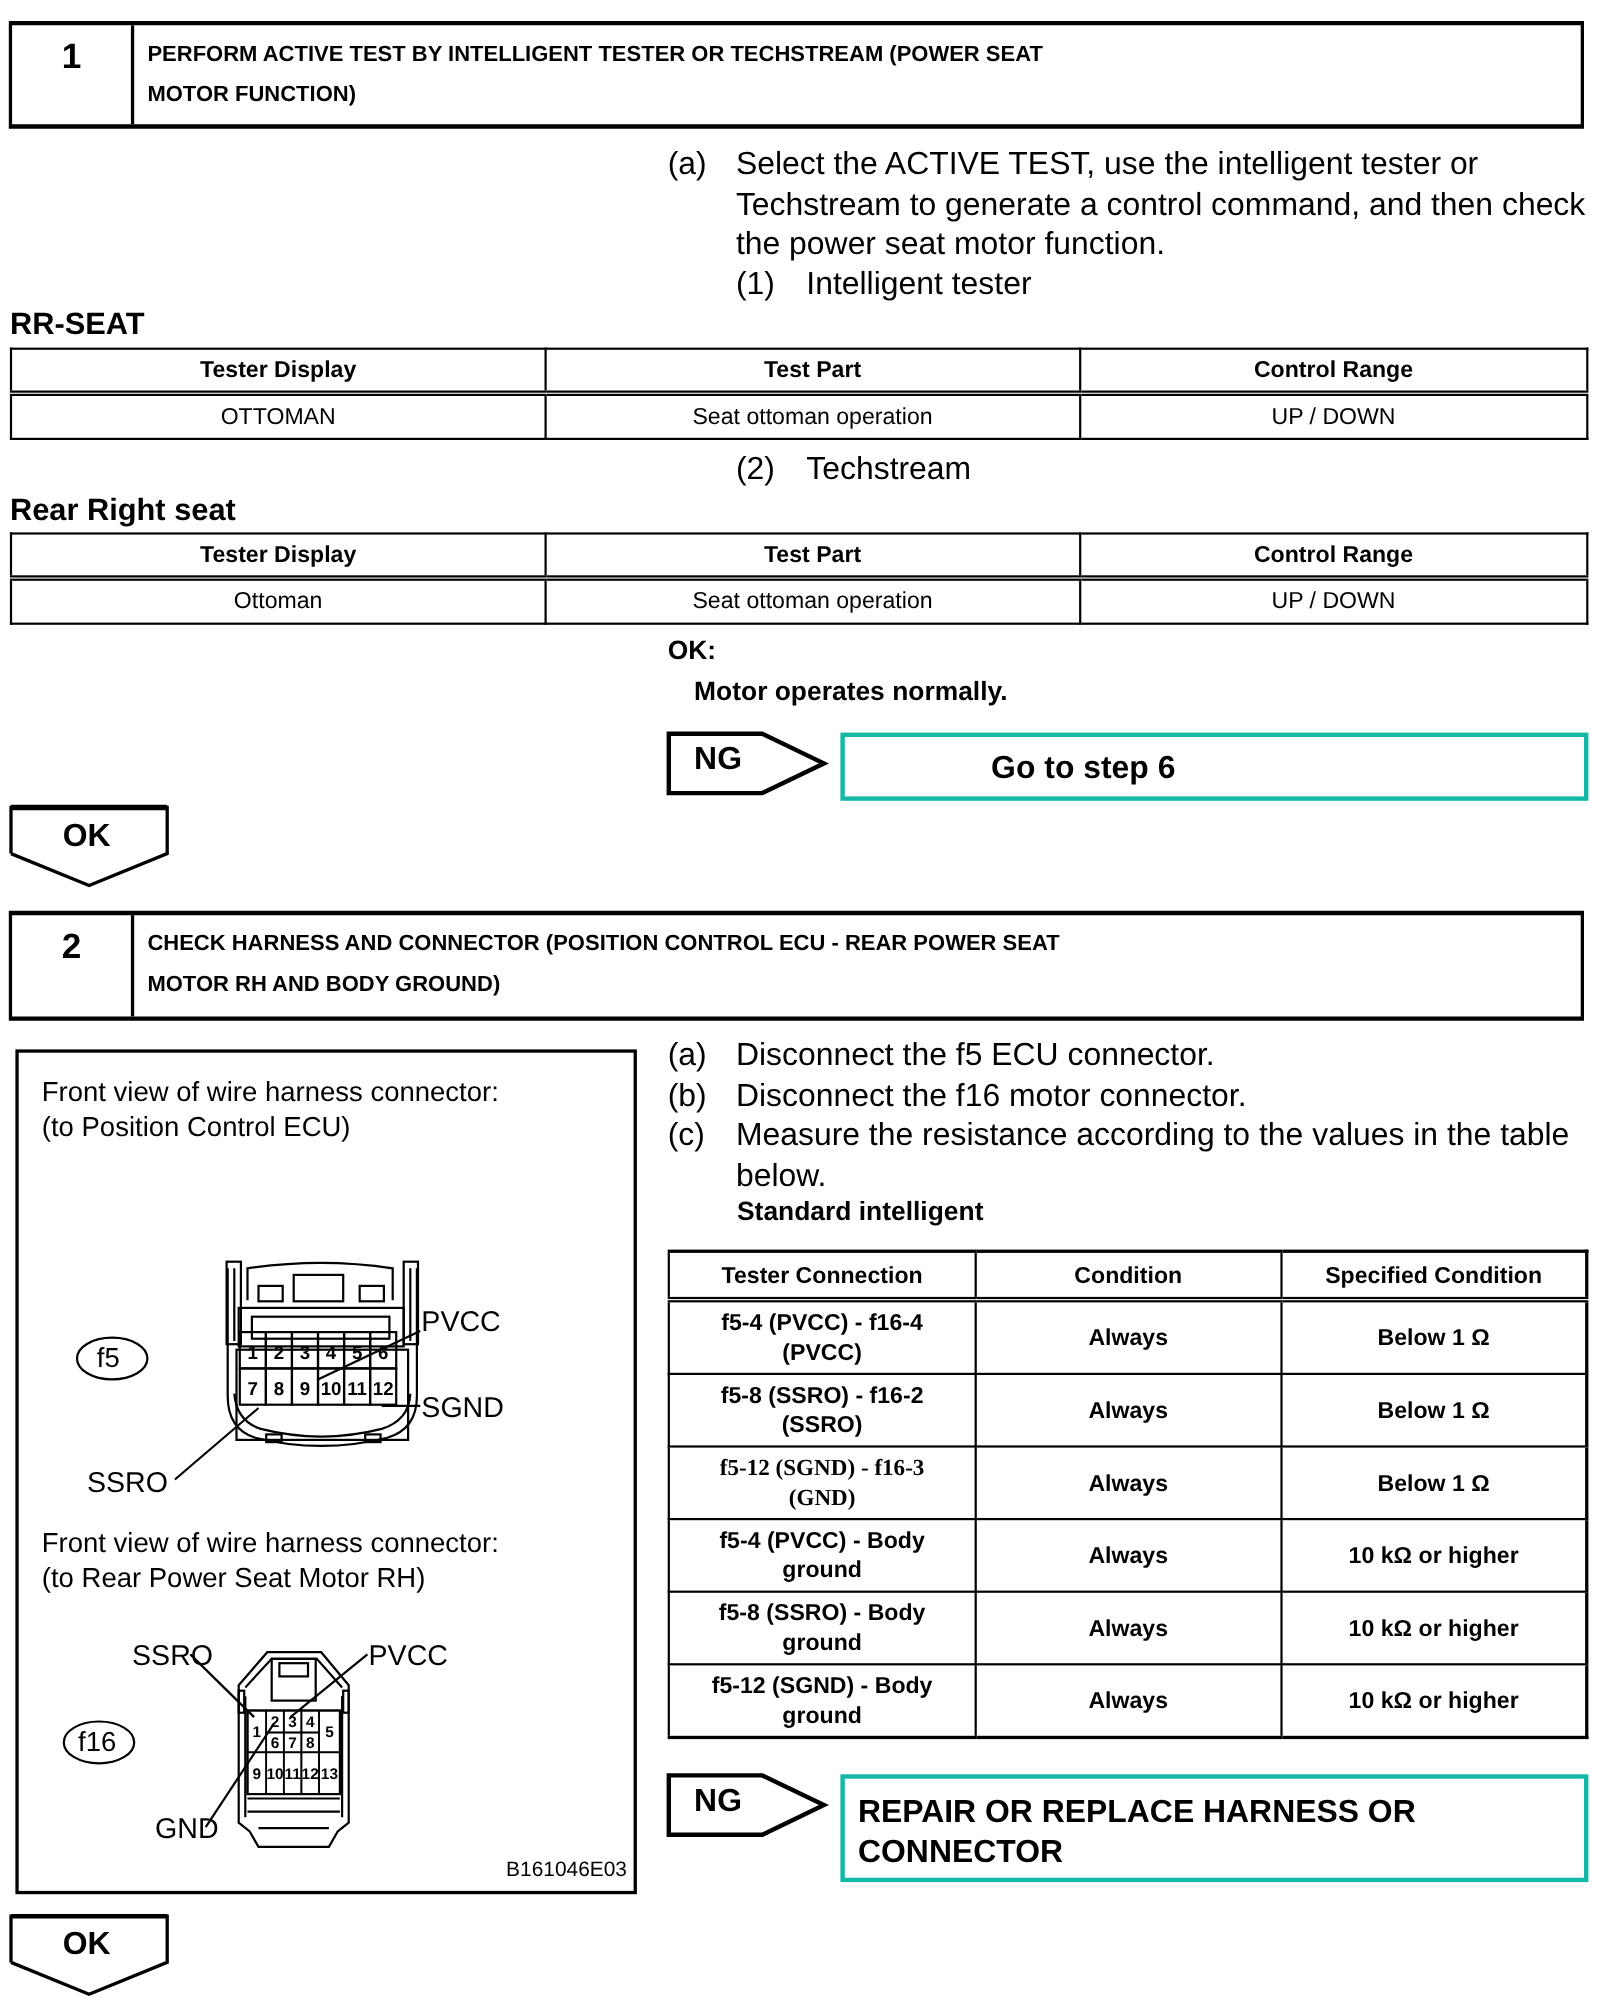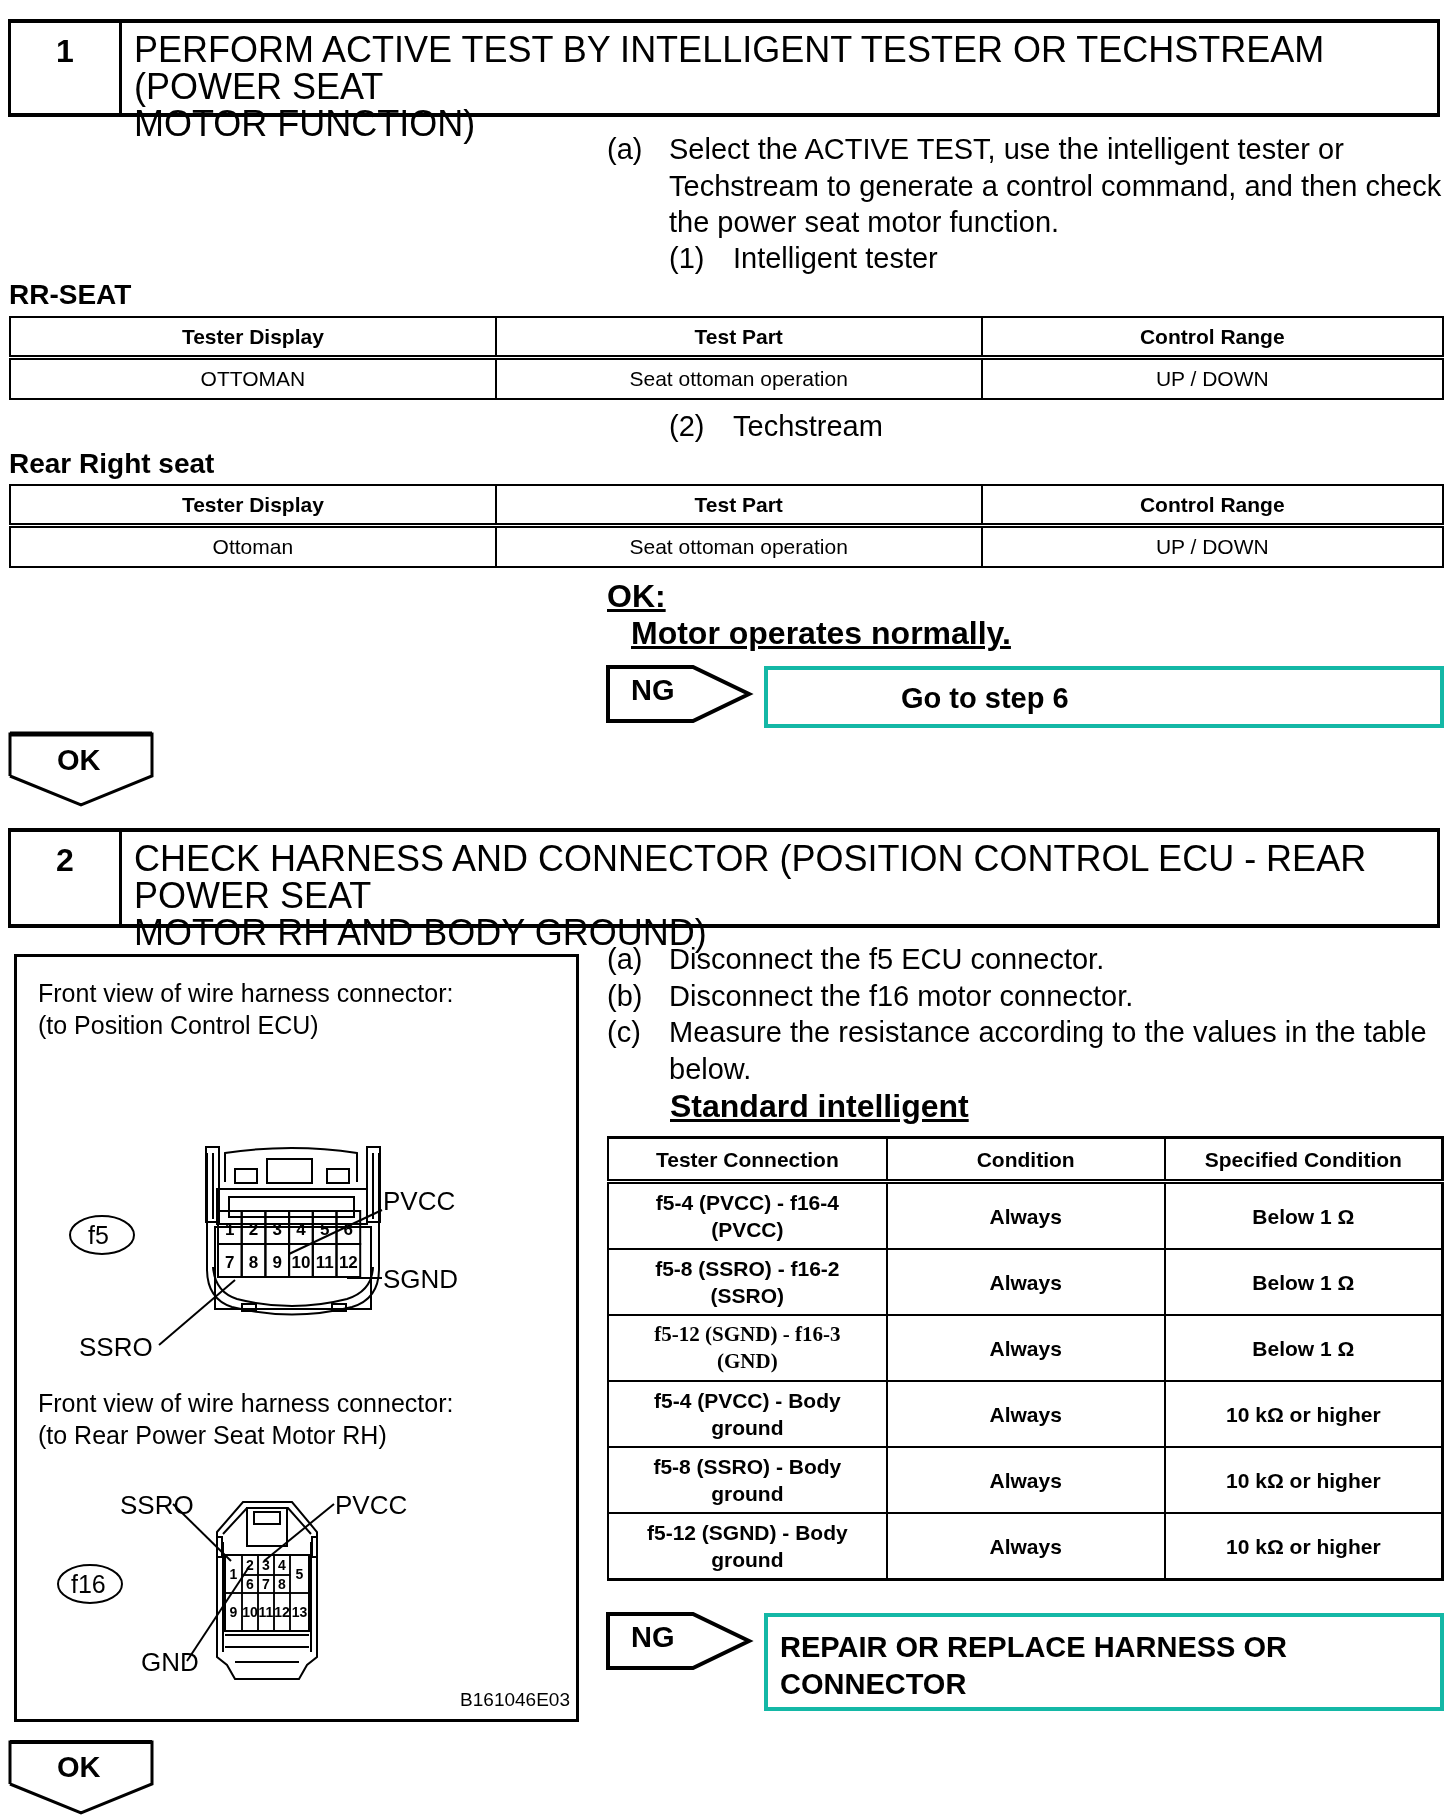--- a/index.html
+++ b/index.html
@@ -2,21 +2,21 @@
 <html><head>
 <meta charset="utf-8">
 <style>
   html, body { margin:0; padding:0; background:#ffffff; }
   body { width:1456px; height:1818px; position:relative; overflow:hidden;
          font-family:"Liberation Sans", sans-serif; color:#000; }
   .abs { position:absolute; }
   
   .step-box { position:absolute; left:8px; width:1432px; border:3px solid #000; border-top-width:4px; border-bottom-width:4px; box-sizing:border-box; display:flex; background:#fff; }
   .step-num { width:111px; border-right:3px solid #000; font-weight:bold; font-size:32px; text-align:center; padding-top:10px; box-sizing:border-box; }
-  .step-title { flex:1; font-weight:normal; font-size:36px; line-height:37px; padding:8px 14px 0 12px; }
+  .step-title { flex:1; font-weight:bold; font-size:20px; line-height:37px; padding:8px 14px 0 12px; }
   
   .inst { position:absolute; font-size:29px; line-height:36.5px; }
   .inst .lbl { position:absolute; left:0; }
   .inst .txt { position:absolute; left:62px; width:780px; }
   .sub { position:absolute; font-size:29px; }
   .sub .lbl { position:absolute; left:0; }
   .sub .txt { position:absolute; left:64px; white-space:nowrap; }
   .caption { position:absolute; left:9px; font-weight:bold; font-size:28px; }
   
   table { border-collapse:collapse; position:absolute; }
@@ -25,21 +25,21 @@
   table.at th { font-weight:bold; border-bottom:5px double #000; }
   table.at td { height:38px; }
   
   table.rt { left:607px; width:837px; font-size:21px; font-weight:bold; }
   table.rt th, table.rt td { border:2px solid #000; text-align:center; padding:0; line-height:27px; }
   table.rt th { height:40px; border-bottom:5px double #000; }
   table.rt td { height:64px; }
   table.rt tr:last-child td { border-bottom-width:3px; }
   table.rt tr td:last-child, table.rt tr th:last-child { border-right-width:3px; }
   table.rt tr:first-child th { border-top-width:3px; }
-  .ok-spec { position:absolute; left:607px; font-weight:bold; font-size:32px;text-decoration:underline; }
+  .ok-spec { position:absolute; left:607px; font-weight:bold; font-size:24px; }
   .result-box { position:absolute; border:4px solid #14b8a6; box-sizing:border-box; font-weight:bold; font-size:29px; background:#fff; }
   .flow { position:absolute; }
   .flow-label { position:absolute; font-weight:bold; font-size:29px; }
   .diagram { position:absolute; left:14px; top:954px; width:565px; height:768px; border:3px solid #000; box-sizing:border-box; }
   .dtext { position:absolute; font-size:25px; line-height:32px; white-space:nowrap; }
   .pinlbl { position:absolute; font-size:26px; }
 </style>
 </head>
 <body>
 

